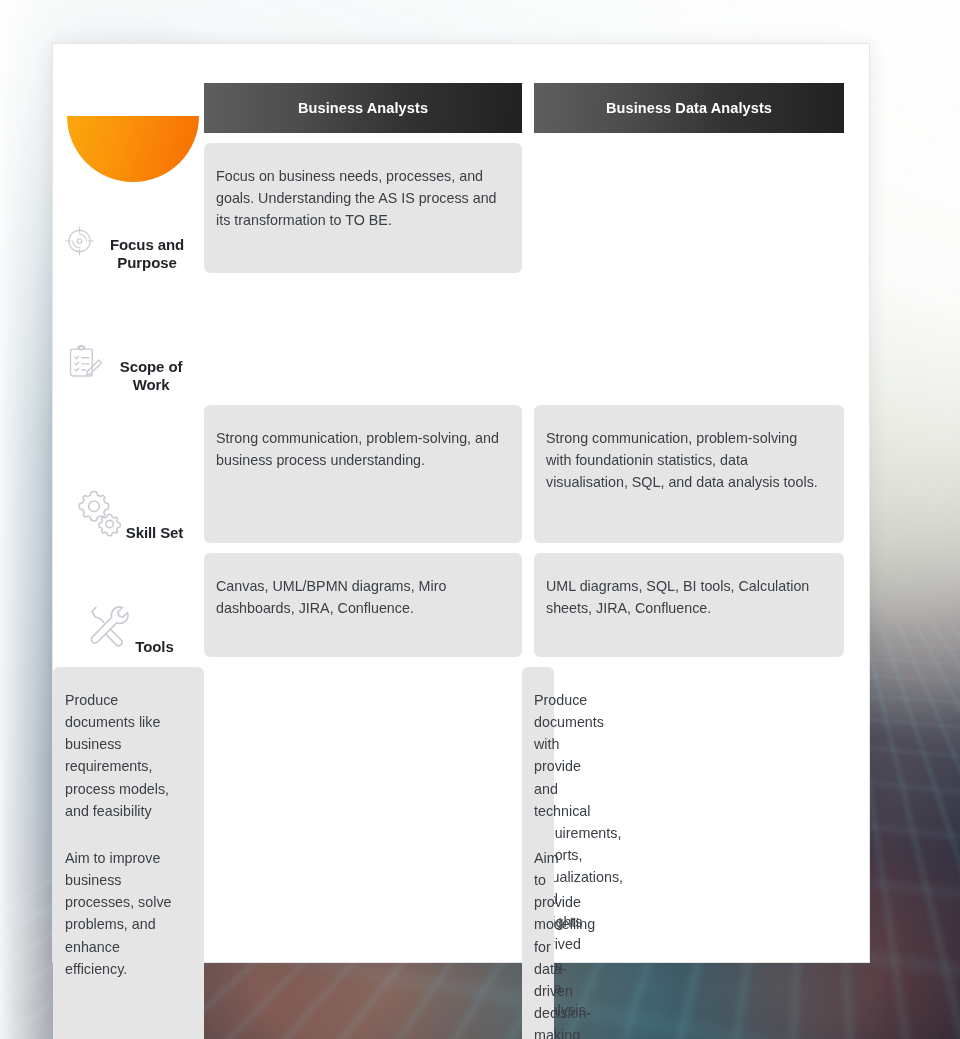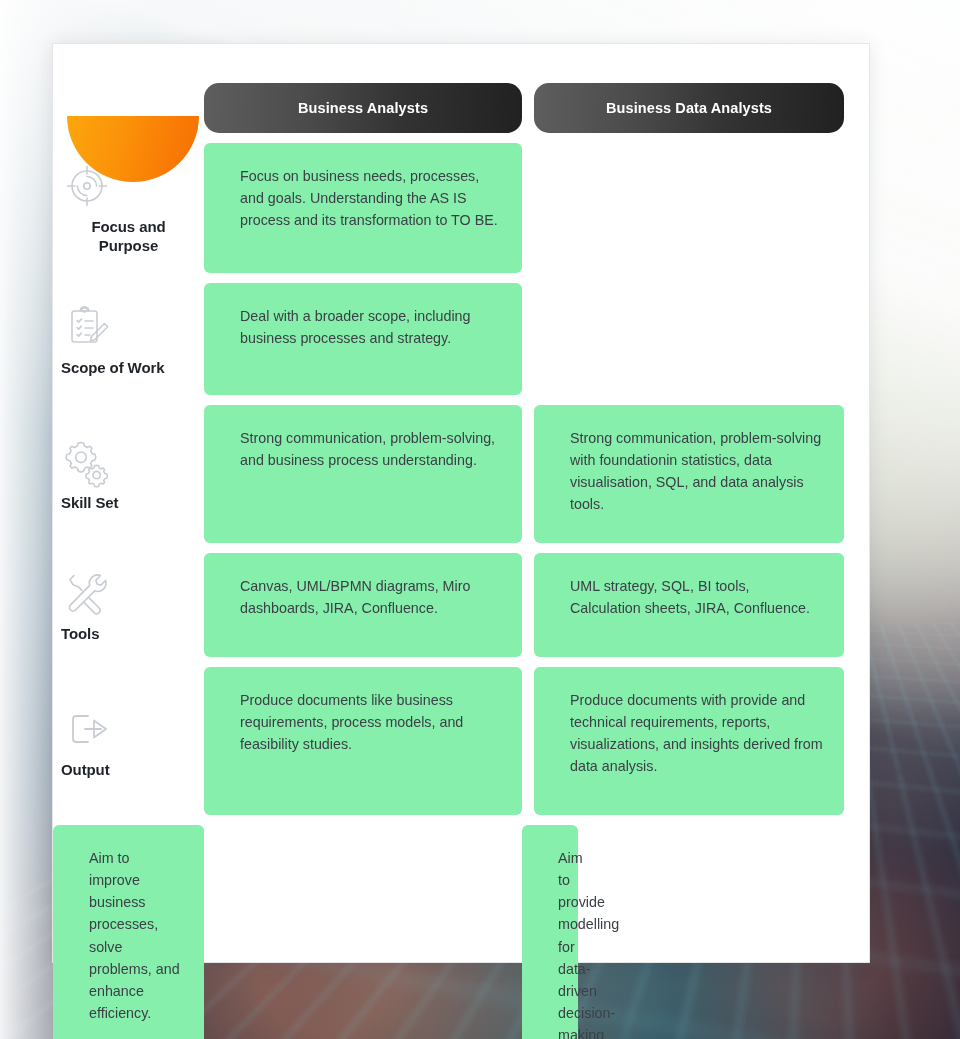--- a/index.html
+++ b/index.html
@@ -110,42 +110,42 @@
 
   .thead {
     display: grid;
     grid-template-columns: 151px 318px 12px 310px;
     height: 50px;
     padding-left: 0;
     margin-top: 39px;
   }
   .th-spacer { }
   .th {
-    border-radius: 15px;
+    border-radius: 0;
     display: flex;
     align-items: center;
     justify-content: center;
     color: #ffffff;
     font-size: 14.5px;
     font-weight: bold;
     letter-spacing: 0.1px;
     background: linear-gradient(92deg, #5e5e5e 0%, #4b4b4b 32%, #333333 62%, #212121 100%);
   }
 
   .row {
     display: grid;
     grid-template-columns: 151px 318px 12px 310px;
     column-gap: 0;
     margin-top: 10px;
   }
 
   .label-cell {
     display: flex;
-    flex-direction: column;
-    align-items: flex-start;
+    flex-direction: row;
+    align-items: flex-end;
     justify-content: center;
     padding: 0 8px;
     text-align: center;
   }
   .label-icon {
     width: 52px;
     height: 52px;
     margin-bottom: 6px;
     display: block;
     color: #c9cdd3;
@@ -153,23 +153,23 @@
   .label-icon svg { display: block; width: 100%; height: 100%; }
   .label-text {
     font-size: 15px;
     font-weight: bold;
     color: #1f2328;
     line-height: 1.25;
     letter-spacing: -0.1px;
   }
 
   .cell {
-    background: #86efac;
+    background: #e5e5e5;
     border-radius: 6px;
-    padding: 22px 20px 20px 36px;
+    padding: 22px 20px 20px 12px;
     font-size: 14.3px;
     line-height: 1.55;
     color: #3b4046;
     white-space: pre-line;
   }
   .gap { }
 
   
   .row-1 { height: 130px; }
   .row-2 { height: 112px; }
@@ -232,21 +232,20 @@
               <path d="M16 26.5l1.6 1.6 2.8-3"></path>
               <path d="M16 33.5l1.6 1.6 2.8-3"></path>
               <line x1="24" y1="20" x2="32" y2="20"></line>
               <line x1="24" y1="27" x2="32" y2="27"></line>
               <line x1="24" y1="34" x2="29" y2="34"></line>
               <path d="M43.5 22.5l3.2 3.2-13 13-4.3 1.1 1.1-4.3z"></path>
             </svg>
           </span>
           <span class="label-text">Scope of Work</span>
         </div>
-        <div class="cell">Deal with a broader scope, including business processes and strategy.</div>
         <div class="gap"></div>
       </div>
 
       <div class="row row-3">
         <div class="label-cell">
           <span class="label-icon">
             <svg viewBox="0 0 52 52" fill="none" stroke="currentColor" stroke-width="1.6" stroke-linejoin="round">
               <path d="M20 6.5l2.6.55.95 2.95 2.6 1.5 2.85-1.2 1.9 1.9-1.2 2.85 1.5 2.6 2.95.95.55 2.6-.55 2.6-2.95.95-1.5 2.6 1.2 2.85-1.9 1.9-2.85-1.2-2.6 1.5-.95 2.95-2.6.55-2.6-.55-.95-2.95-2.6-1.5-2.85 1.2-1.9-1.9 1.2-2.85-1.5-2.6-2.95-.95L5.1 21.3l.55-2.6 2.95-.95 1.5-2.6-1.2-2.85 1.9-1.9 2.85 1.2 2.6-1.5.95-2.95z"></path>
               <circle cx="20" cy="21.3" r="5.3"></circle>
               <path d="M35.6 29.3l1.9.4.7 2.15 1.9 1.1 2.05-.85 1.4 1.4-.85 2.05 1.1 1.9 2.15.7.4 1.9-.4 1.9-2.15.7-1.1 1.9.85 2.05-1.4 1.4-2.05-.85-1.9 1.1-.7 2.15-1.9.4-1.9-.4-.7-2.15-1.9-1.1-2.05.85-1.4-1.4.85-2.05-1.1-1.9-2.15-.7-.4-1.9.4-1.9 2.15-.7 1.1-1.9-.85-2.05 1.4-1.4 2.05.85 1.9-1.1.7-2.15z"></path>
@@ -266,34 +265,24 @@
             <svg viewBox="0 0 52 52" fill="none" stroke="currentColor" stroke-width="1.7" stroke-linecap="round" stroke-linejoin="round">
               <path d="M39.5 8.5l-4.6 4.6 1.1 3.9 3.9 1.1 4.6-4.6a8.2 8.2 0 0 1-10.8 10.3L14.6 43a3.6 3.6 0 0 1-5.1-5.1L28.7 18.4A8.2 8.2 0 0 1 39.5 8.5z"></path>
               <path d="M12.8 8.6l-3.9 3.9 3.2 5.3 5.1 1.9 3.6 3.6"></path>
               <path d="M28 30.8l10.2 10.2a3.4 3.4 0 0 1-4.8 4.8L23.2 35.6"></path>
             </svg>
           </span>
           <span class="label-text">Tools</span>
         </div>
         <div class="cell">Canvas, UML/BPMN diagrams, Miro dashboards, JIRA, Confluence.</div>
         <div class="gap"></div>
-        <div class="cell">UML strategy, SQL, BI tools, Calculation sheets, JIRA, Confluence.</div>
+        <div class="cell">UML diagrams, SQL, BI tools, Calculation sheets, JIRA, Confluence.</div>
       </div>
 
       <div class="row row-5">
-        <div class="label-cell">
-          <span class="label-icon">
-            <svg viewBox="0 0 52 52" fill="none" stroke="currentColor" stroke-width="1.8" stroke-linecap="round" stroke-linejoin="round">
-              <path d="M27 13h-12a3 3 0 0 0-3 3v20a3 3 0 0 0 3 3h12"></path>
-              <path d="M24 26h16"></path>
-              <path d="M33 17.5L45 26l-12 8.5v-17z"></path>
-            </svg>
-          </span>
-          <span class="label-text">Output</span>
-        </div>
         <div class="cell">Produce documents like business requirements, process models, and feasibility studies.</div>
         <div class="gap"></div>
         <div class="cell">Produce documents with provide and technical requirements, reports, visualizations, and insights derived from data analysis.</div>
       </div>
 
       <div class="row row-6">
         <div class="cell">Aim to improve business processes, solve problems, and enhance efficiency.</div>
         <div class="gap"></div>
         <div class="cell">Aim to provide modelling for data-driven decision-making and value from data.</div>
       </div>

